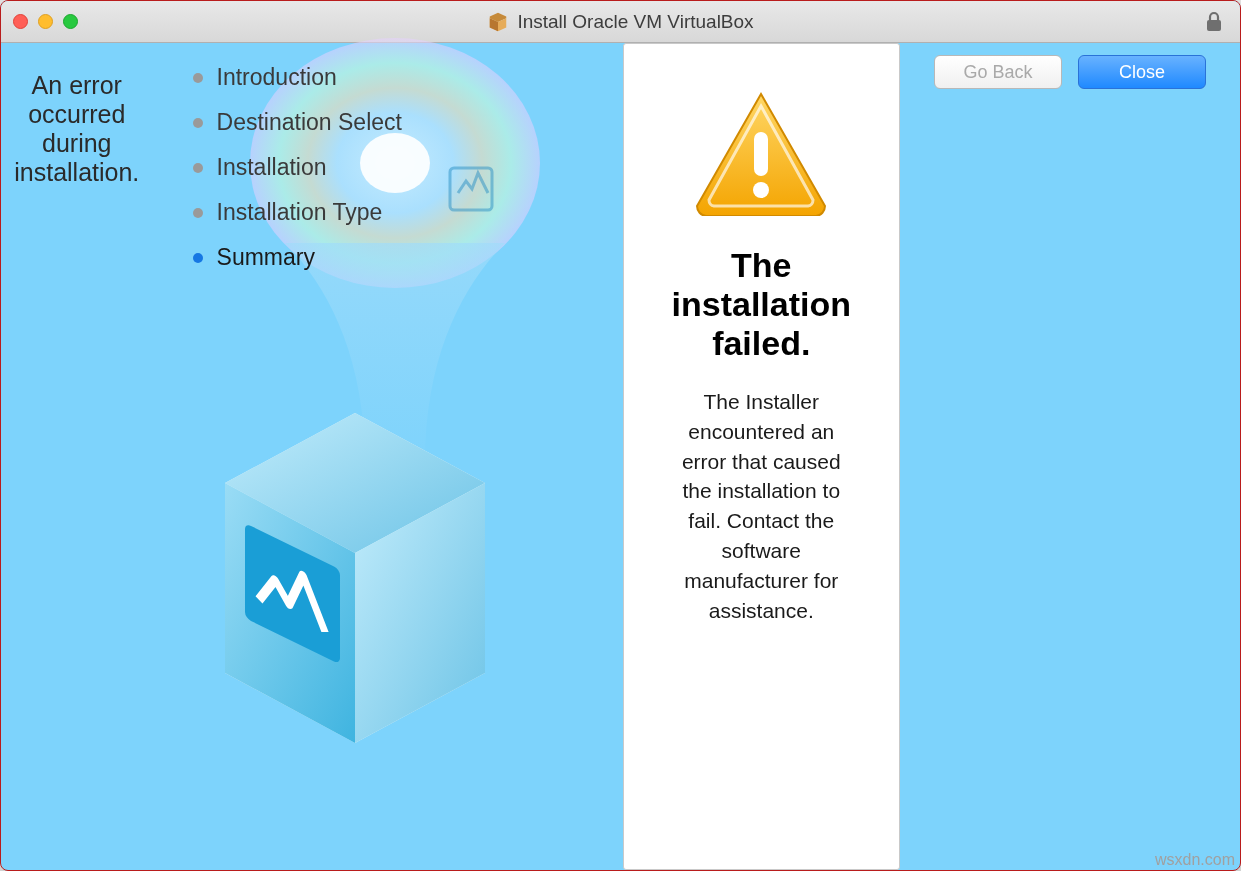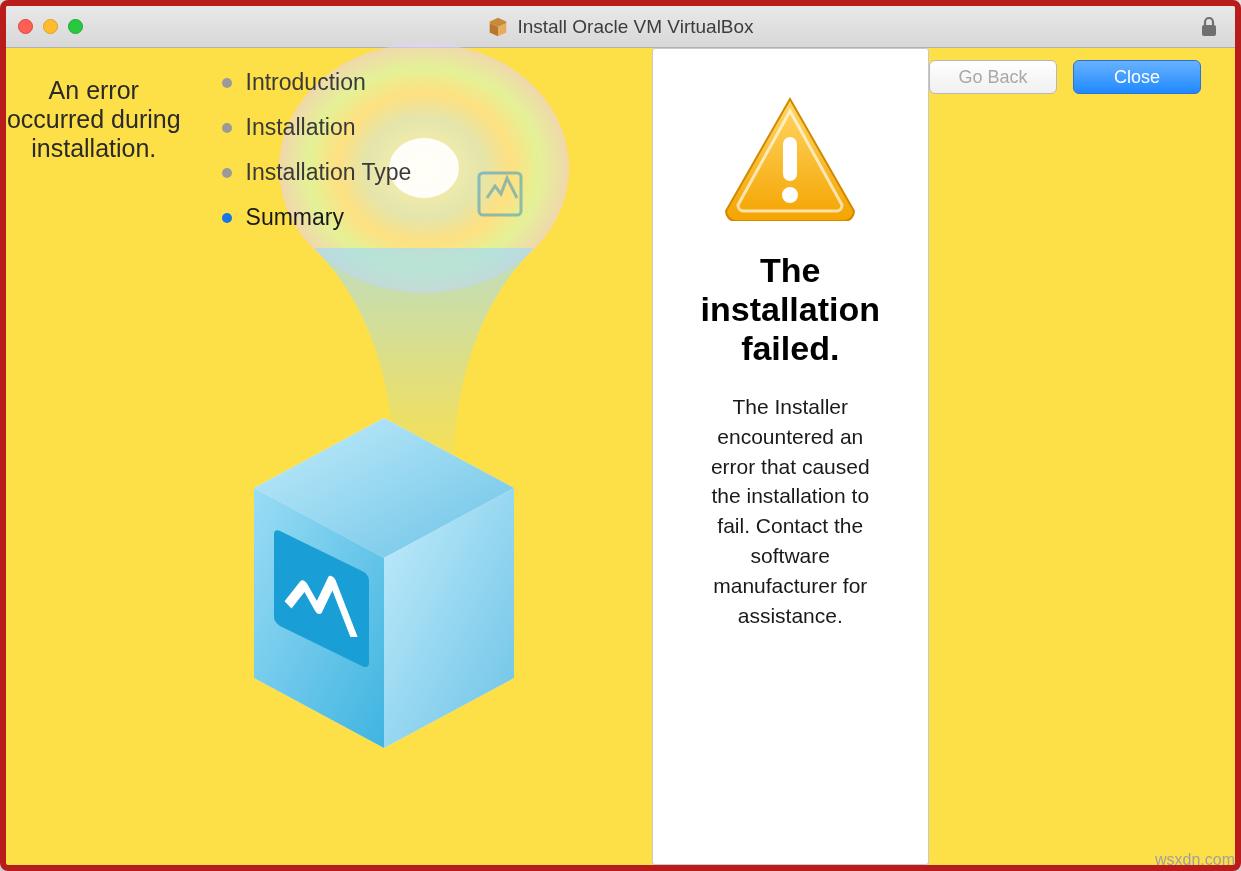--- a/index.html
+++ b/index.html
@@ -7,22 +7,22 @@
       width: 1241px;
       height: 871px;
       font-family: -apple-system, BlinkMacSystemFont, "Helvetica Neue", Helvetica, Arial, sans-serif;
       background: #ececec;
       overflow: hidden;
       position: relative;
     }
     .window {
       width: 1241px;
       height: 871px;
-      background: #fde047;
-      border: 6px solid #b91c1c;
+      background: #7dd3fc;
+      border: 1px solid #b91c1c;
       border-radius: 8px;
       box-shadow: 0 10px 40px rgba(0,0,0,0.3);
       display: flex;
       flex-direction: column;
       overflow: hidden;
       position: relative;
     }
     .titlebar {
       height: 42px;
       background: linear-gradient(to bottom, #e8e8e8, #d8d8d8);
@@ -113,20 +113,21 @@
       width: 10px;
       height: 10px;
       border-radius: 50%;
       background: #9a9a9a;
       flex-shrink: 0;
     }
     .steps li.active .bullet { background: #1677e3; }
     .steps li.active span { font-weight: 400; color: #1a1a1a; }
     .panel {
       flex: 1;
+      margin-right: 34px;
       background: #ffffff;
       border: 1px solid #c9c9c9;
       border-radius: 3px;
       min-height: 640px;
       display: flex;
       flex-direction: column;
       align-items: center;
       padding: 40px 48px 16px;
     }
     .warn-icon { margin-top: 4px; margin-bottom: 30px; }
@@ -248,20 +249,24 @@
           </g>
         </svg>
 
         <ul class="steps">
           <li>
               <div class="bullet"></div>
               <span>Introduction</span>
             </li>
           <li>
               <div class="bullet"></div>
+              <span>Destination Select</span>
+            </li>
+          <li>
+              <div class="bullet"></div>
               <span>Installation</span>
             </li>
           <li>
               <div class="bullet"></div>
               <span>Installation Type</span>
             </li>
           <li class="active">
               <div class="bullet"></div>
               <span>Summary</span>
             </li>

